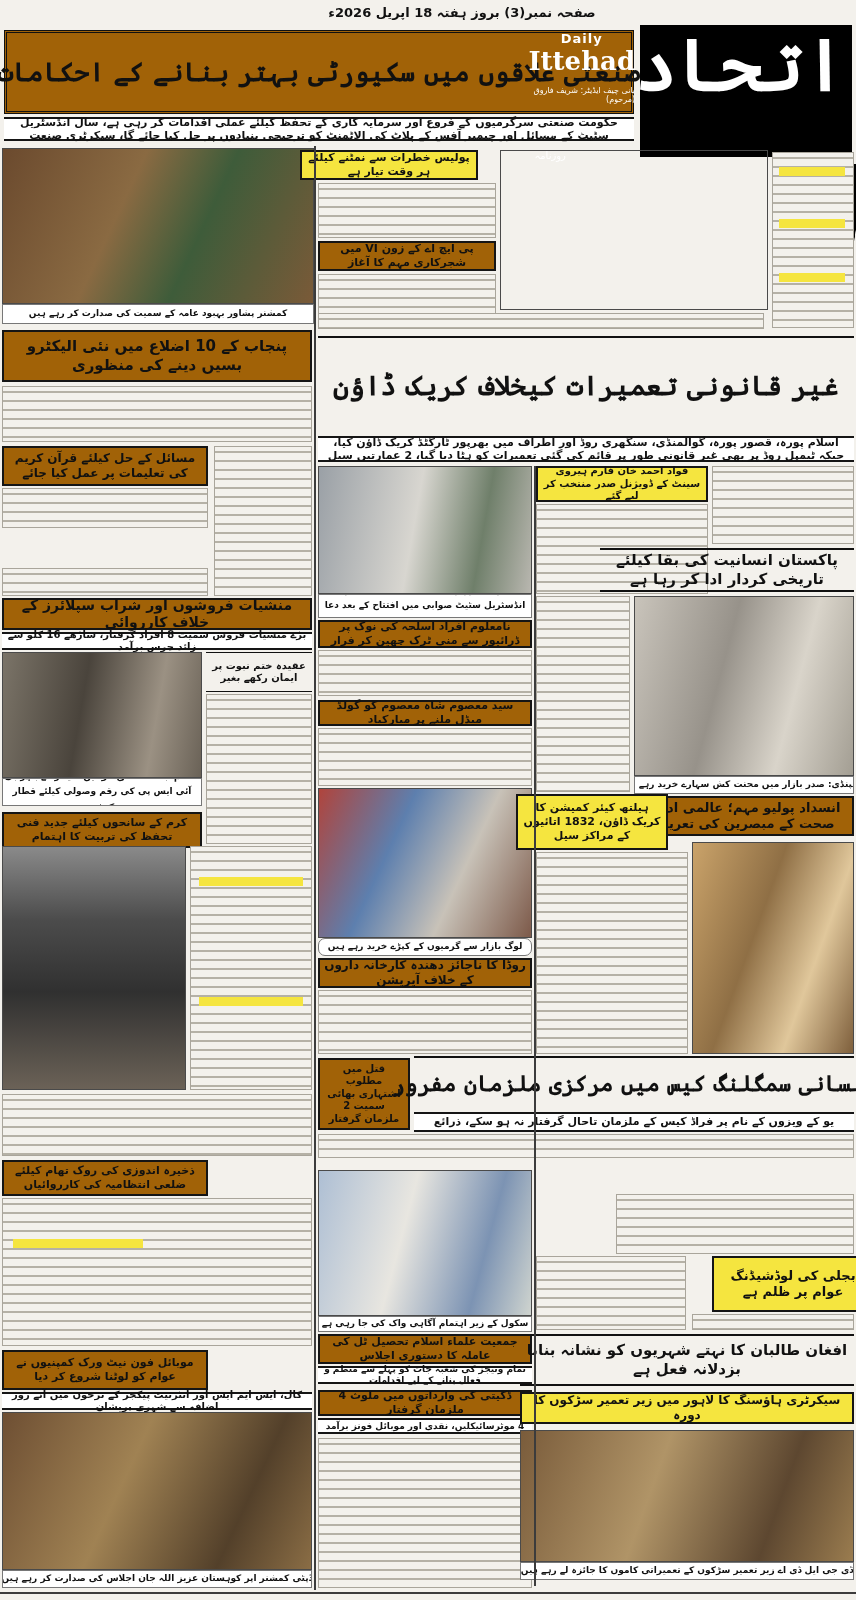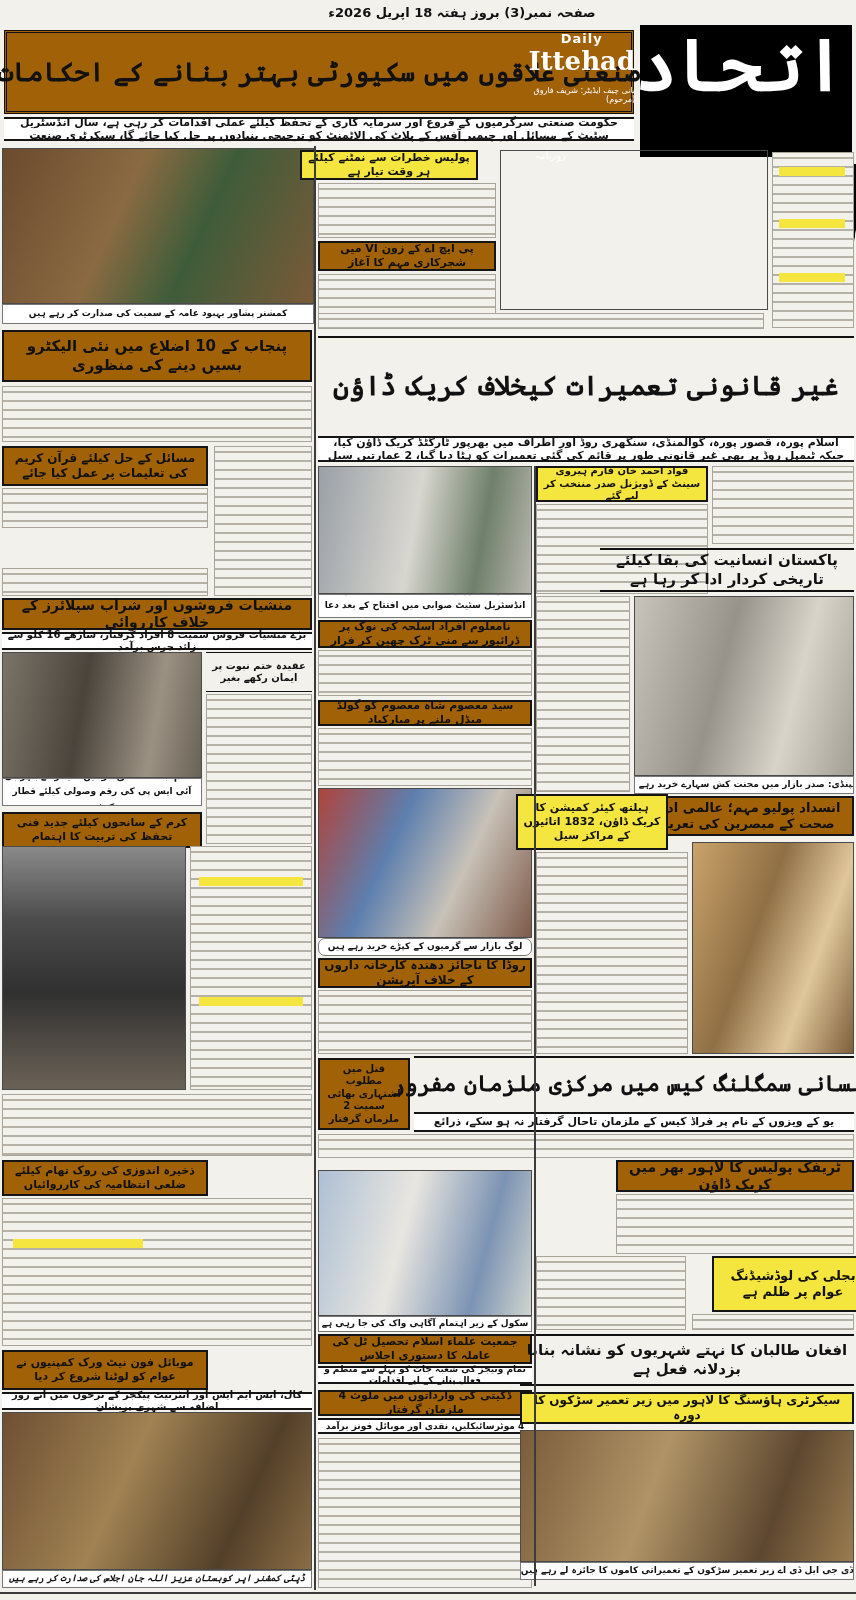--- a/index.html
+++ b/index.html
@@ -138,21 +138,20 @@
 
   <div class="abs photo" style="left:692px;top:842px;width:162px;height:212px;
        background:linear-gradient(110deg,#caa36a 0%,#8f6f45 40%,#e0c79b 70%,#7e5f3c 100%);"></div>
 
   <div class="abs rtl center headline" style="left:318px;top:1058px;width:92px;height:72px;font-size:10px;">قتل میں مطلوب اشتہاری بھائی سمیت 2 ملزمان گرفتار</div>
   <div class="abs rtl center headline noborder" style="left:414px;top:1056px;width:440px;height:54px;
        font-size:22px;white-space:nowrap;font-family:'DejaVu Serif',serif;border-top:2px solid #111;">انسانی سمگلنگ کیس میں مرکزی ملزمان مفرور</div>
   <div class="abs rtl center subbar" style="left:414px;top:1112px;width:440px;height:20px;">یو کے ویزوں کے نام پر فراڈ کیس کے ملزمان تاحال گرفتار نہ ہو سکے، ذرائع</div>
   <div class="abs fauxtext" style="left:318px;top:1134px;width:536px;height:24px;"></div>
 
-  <div class="abs rtl center headline" style="left:616px;top:1160px;width:238px;height:32px;font-size:14px;">ٹریفک پولیس کا لاہور بھر میں کریک ڈاؤن</div>
   <div class="abs fauxtext" style="left:616px;top:1194px;width:238px;height:60px;"></div>
 
   <div class="abs photo" style="left:318px;top:1170px;width:214px;height:146px;
        background:linear-gradient(105deg,#aebfd4 0%,#e8e6e0 40%,#7c93b3 75%,#cfd4cf 100%);"></div>
   <div class="abs rtl center caption" style="left:318px;top:1316px;width:214px;height:16px;">سکول کے زیر اہتمام آگاہی واک کی جا رہی ہے</div>
   <div class="abs rtl center headline" style="left:318px;top:1334px;width:214px;height:30px;font-size:11px;">جمعیت علماء اسلام تحصیل ٹل کی عاملہ کا دستوری اجلاس</div>
   <div class="abs rtl center subbar" style="left:318px;top:1366px;width:214px;height:18px;font-size:9px;">تمام ونیجز کی شعبہ جات کو پہلے سے منظم و فعال بنانے کے لیے اقدامات</div>
   <div class="abs rtl center headline" style="left:318px;top:1390px;width:214px;height:26px;font-size:11px;">ڈکیتی کی وارداتوں میں ملوث 4 ملزمان گرفتار</div>
   <div class="abs rtl center subbar" style="left:318px;top:1418px;width:214px;height:16px;font-size:9px;">4 موٹرسائیکلیں، نقدی اور موبائل فونز برآمد</div>
   <div class="abs fauxtext" style="left:318px;top:1438px;width:214px;height:150px;"></div>
@@ -160,21 +159,21 @@
   <div class="abs fauxtext" style="left:2px;top:1094px;width:310px;height:62px;"></div>
   <div class="abs rtl center headline" style="left:2px;top:1160px;width:206px;height:36px;font-size:11px;">ذخیرہ اندوزی کی روک تھام کیلئے ضلعی انتظامیہ کی کارروائیاں</div>
   <div class="abs fauxtext" style="left:2px;top:1198px;width:310px;height:148px;">
     <div class="hl-bar" style="left:10px;top:40px;width:130px;"></div>
   </div>
   <div class="abs rtl center headline" style="left:2px;top:1350px;width:206px;height:40px;font-size:11px;">موبائل فون نیٹ ورک کمپنیوں نے عوام کو لوٹنا شروع کر دیا</div>
   <div class="abs rtl center subbar" style="left:2px;top:1392px;width:310px;height:18px;font-size:10px;">کال، ایس ایم ایس اور انٹرنیٹ پیکجز کے نرخوں میں آئے روز اضافہ سے شہری پریشان</div>
 
   <div class="abs photo" style="left:2px;top:1412px;width:310px;height:158px;
        background:linear-gradient(115deg,#6e4f33 0%,#a08253 40%,#53402a 75%,#8a6d45 100%);"></div>
-  <div class="abs rtl center caption" style="left:2px;top:1570px;width:310px;height:18px;font-style:italic;">ڈپٹی کمشنر اپر کوہستان عزیز اللہ جان اجلاس کی صدارت کر رہے ہیں</div>
+  <div class="abs rtl center caption" style="left:2px;top:1570px;width:310px;height:18px;">ڈپٹی کمشنر اپر کوہستان عزیز اللہ جان اجلاس کی صدارت کر رہے ہیں</div>
 
   <div class="abs fauxtext" style="left:536px;top:1256px;width:150px;height:74px;"></div>
   <div class="abs rtl center headline hl" style="left:692px;top:1256px;width:162px;height:56px;font-size:13px;margin-left:20px;">بجلی کی لوڈشیڈنگ عوام پر ظلم ہے</div>
   <div class="abs fauxtext" style="left:692px;top:1314px;width:162px;height:16px;"></div>
   <div class="abs rtl center headline noborder" style="left:520px;top:1334px;width:334px;height:52px;font-size:15px;
        border-top:2px solid #111;border-bottom:2px solid #111;">افغان طالبان کا نہتے شہریوں کو نشانہ بنانا بزدلانہ فعل ہے</div>
   <div class="abs rtl center headline hl" style="left:520px;top:1392px;width:334px;height:32px;font-size:12px;">سیکرٹری ہاؤسنگ کا لاہور میں زیر تعمیر سڑکوں کا دورہ</div>
 
   <div class="abs photo" style="left:520px;top:1430px;width:334px;height:132px;
        background:linear-gradient(110deg,#7a5c3b 0%,#b09467 40%,#5d4730 75%,#9a7c4f 100%);"></div>

